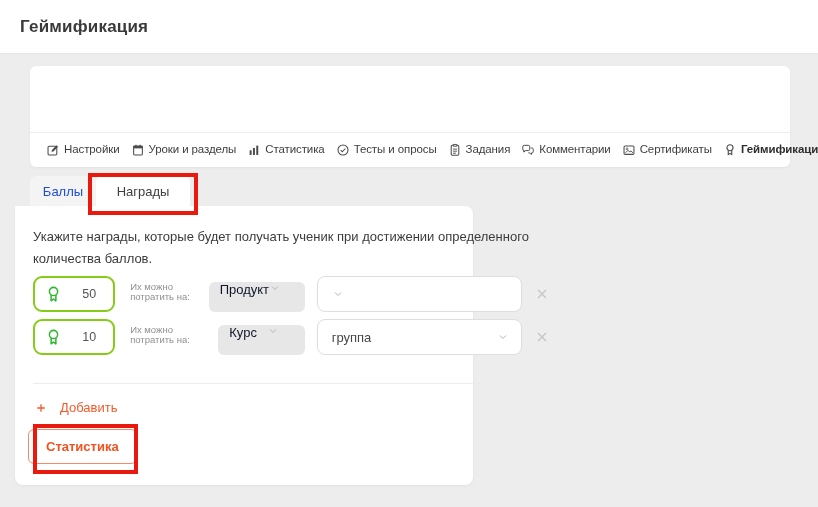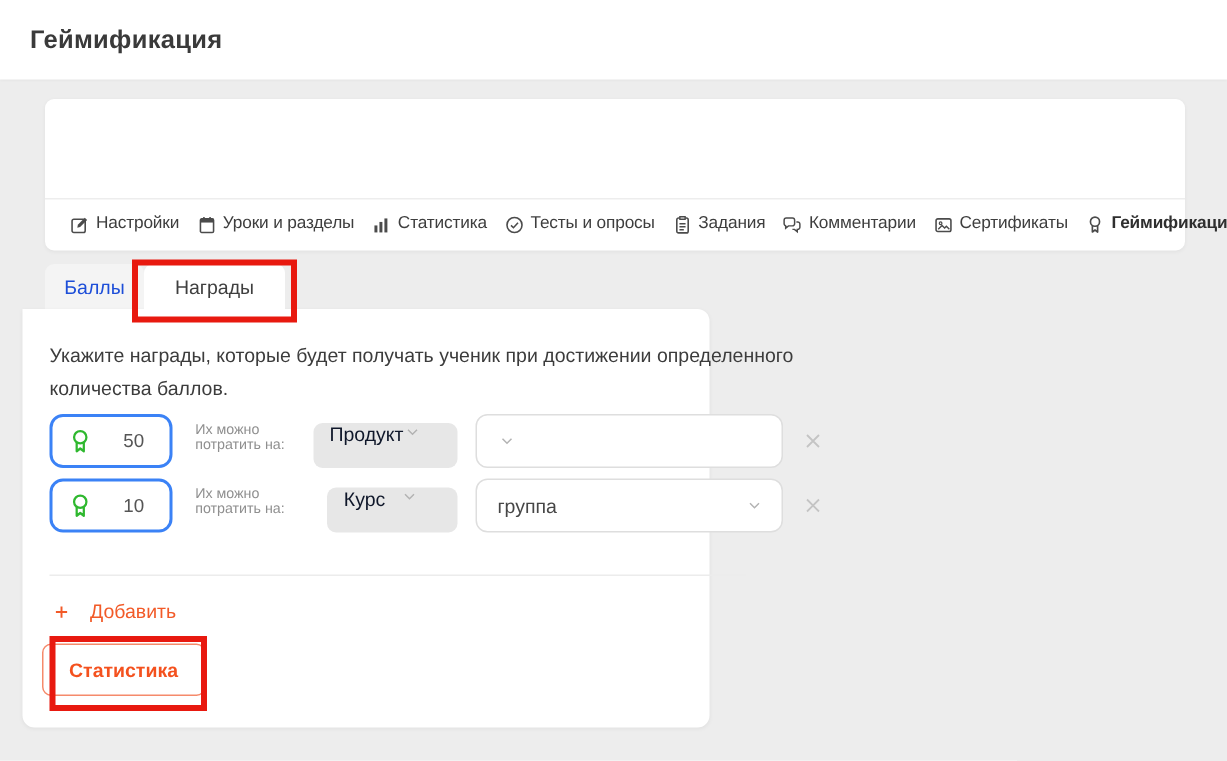--- a/index.html
+++ b/index.html
@@ -39,21 +39,21 @@
   .subtab-points { left:30px; top:176px; width:66px; background:#f4f4f4; color:#1d4ed8; }
   .subtab-rewards { left:96px; top:176px; width:94px; height:31px; background:#ffffff; color:#3f3f3f; z-index:2; }
 
   
   .panel { position:absolute; left:15px; top:206px; width:458px; height:279px; background:#fff;
            border-radius:0 8px 8px 8px; box-shadow:0 1px 3px rgba(0,0,0,.05); }
   .desc { position:absolute; left:18px; top:20px; width:505px; font-size:13px; line-height:1.72; color:#3c3c3c; }
 
   .rows { position:absolute; left:18px; top:70px; }
   .reward-row { display:flex; align-items:flex-end; margin-bottom:7px; }
-  .points-box { width:90px; height:36px; border:2px solid #3b82f6; border-radius:9px; background:#fff;
+  .points-box { width:90px; height:36px; border:2px solid #84cc16; border-radius:9px; background:#fff;
                 display:flex; align-items:center; justify-content:space-between; padding:0 17px 0 9px; cursor:text; }
   .points-box svg { width:19px; height:19px; color:#2fb82f; flex:none; }
   .points-val { font-size:12.5px; color:#555; }
   .spend-col { margin-left:13px; display:flex; flex-direction:row; }
   .spend-label { font-size:9.5px; color:#8f8f8f; margin:0 0 3px 2px; line-height:10px; }
   .select-gray { width:96px; height:30px; background:#e7e7e7; border-radius:6px; display:flex; align-items:flex-start;
                  justify-content:space-between; padding:0 26px 0 11px; font-size:13px; color:#0f172a; cursor:pointer; }
   .select-wide { width:232px; height:36px; margin-left:12px; border:1px solid #dedede; border-radius:8px;
                  display:flex; align-items:center; justify-content:space-between; padding:0 12px 0 14px;
                  font-size:13px; color:#474747; cursor:pointer; background:#fff; }

